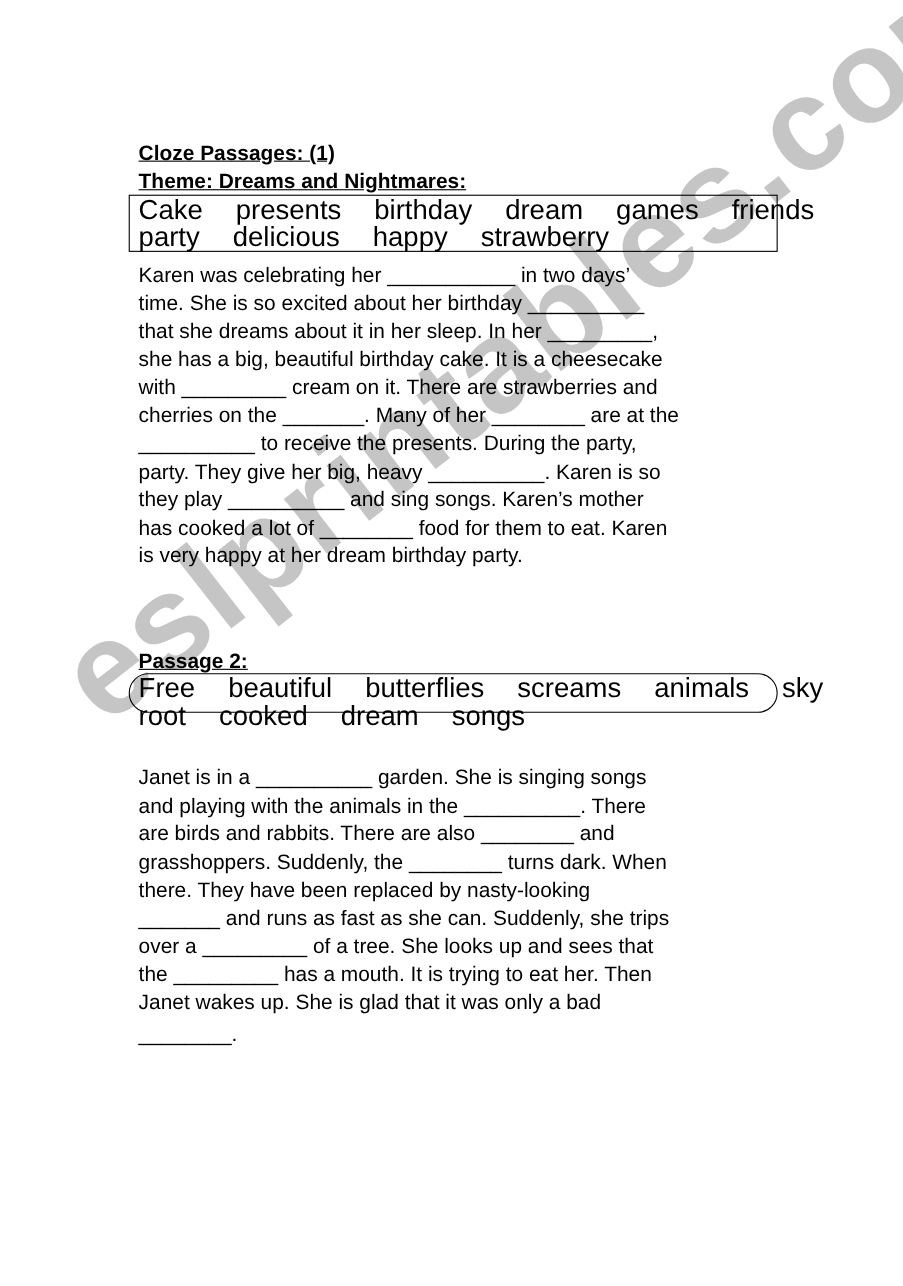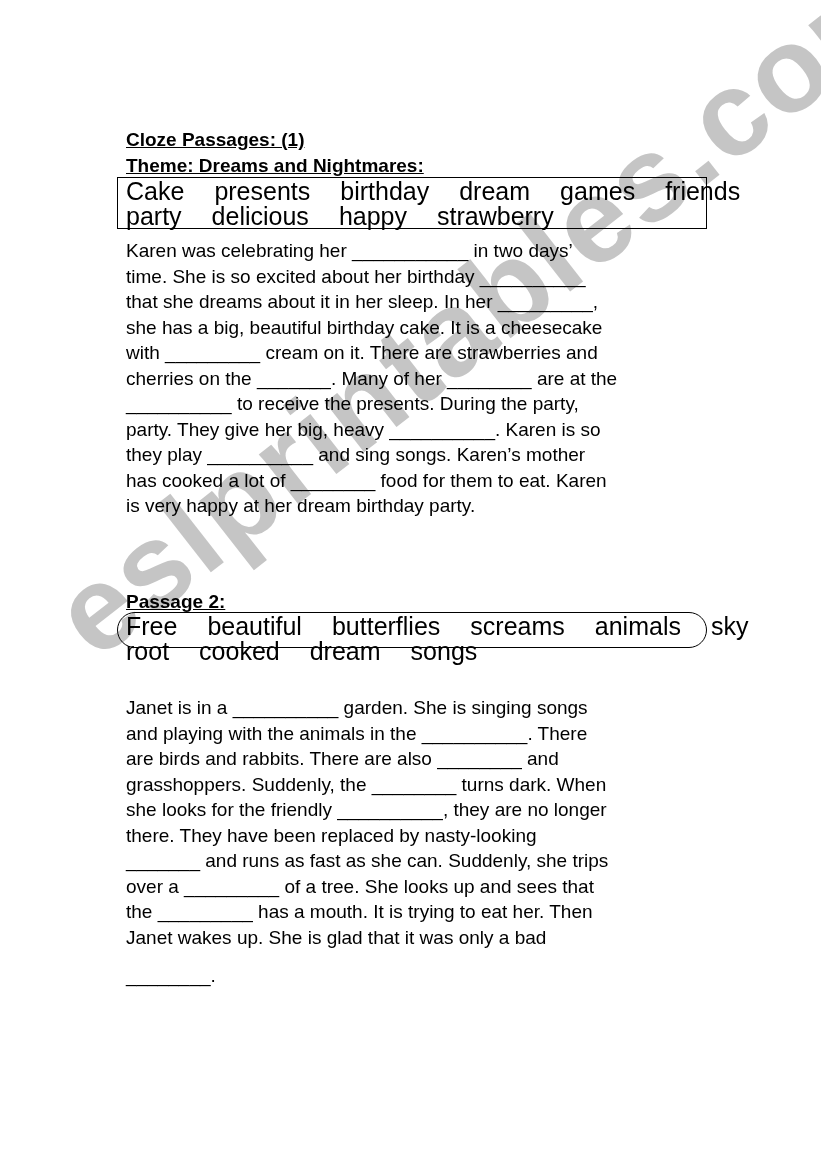--- a/index.html
+++ b/index.html
@@ -87,22 +87,21 @@
       <span class="word">dream</span>
       <span class="word">songs</span>
     </div>
   </div>
 
   <div class="passage" style="top:695px;">
     <span class="line">Janet is in a __________ garden. She is singing songs</span>
     <span class="line">and playing with the animals in the __________. There</span>
     <span class="line">are birds and rabbits. There are also ________ and</span>
     <span class="line">grasshoppers. Suddenly, the ________ turns dark. When</span>
-    <span class="line">she looks for the friendly __________, they are no longer</span>
     <span class="line">there. They have been replaced by nasty-looking</span>
     <span class="line">_______ and runs as fast as she can. Suddenly, she trips</span>
     <span class="line">over a _________ of a tree. She looks up and sees that</span>
     <span class="line">the _________ has a mouth. It is trying to eat her. Then</span>
     <span class="line">Janet wakes up. She is glad that it was only a bad</span>
-    <span class="line" style="margin-top:13px;">________.</span>
+    <span class="line" style="margin-top:3px;">________.</span>
   </div>
 
 </div>
 
 </body></html>

